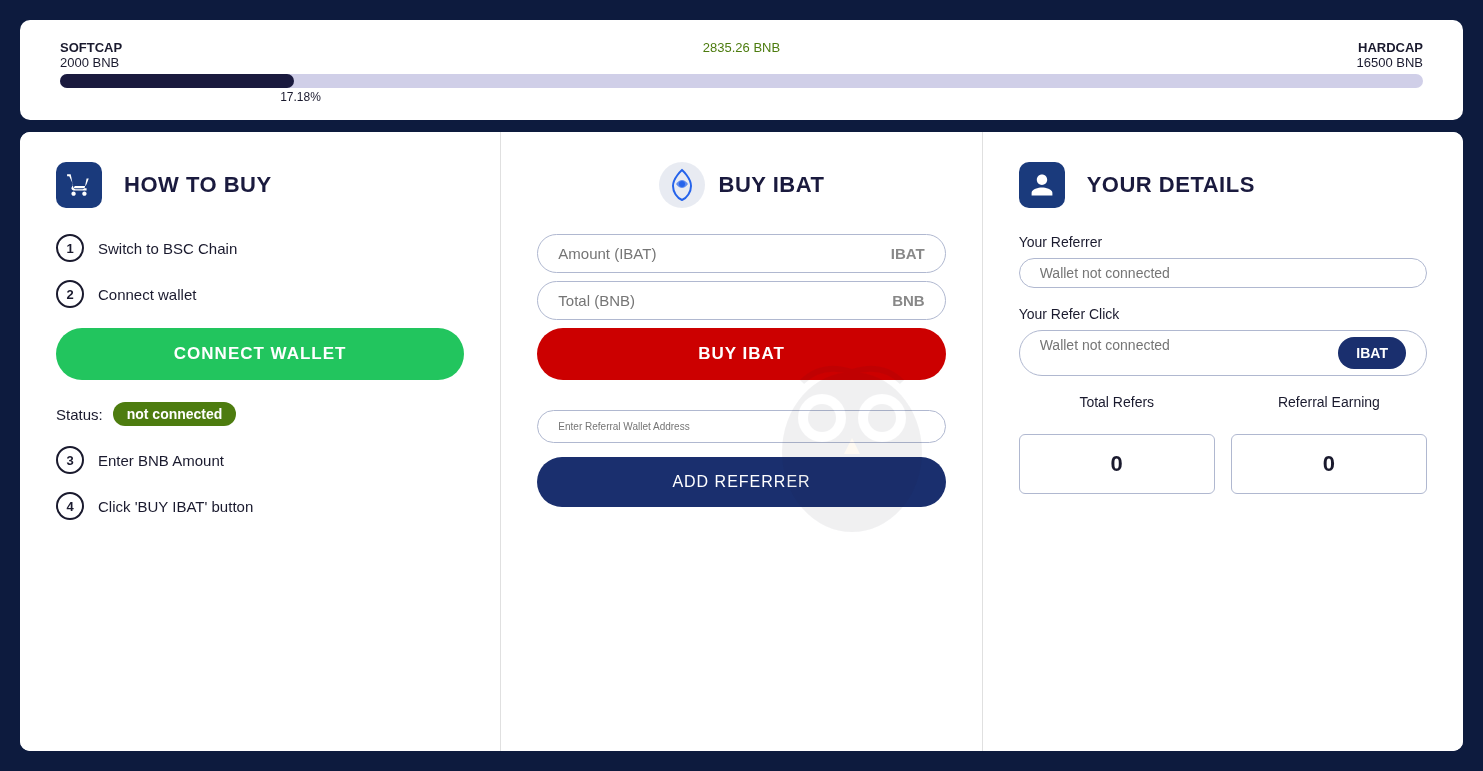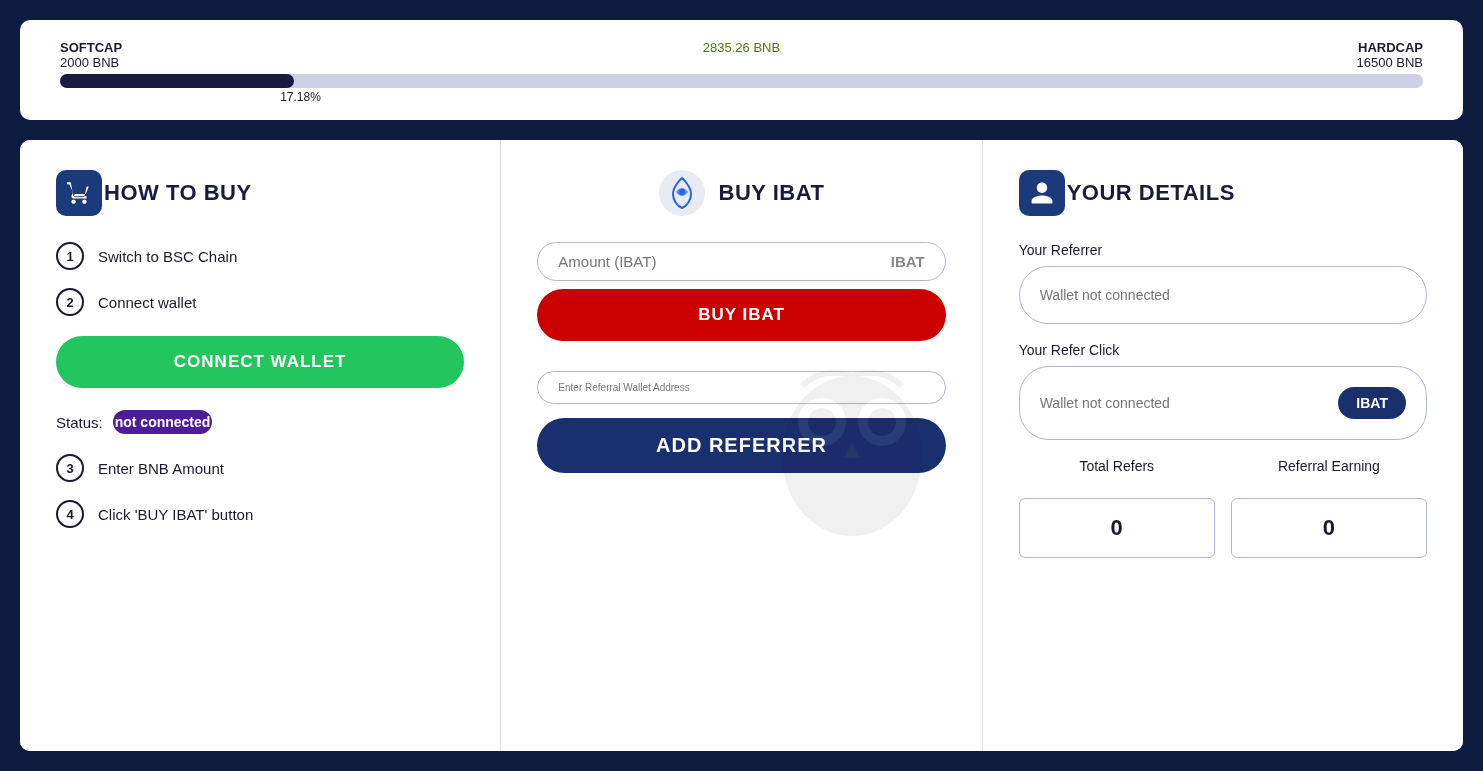--- a/index.html
+++ b/index.html
@@ -10,21 +10,21 @@
       display: flex;
       flex-direction: column;
       padding: 20px;
     }
 
     
     .progress-section {
       background: #ffffff;
       border-radius: 10px;
       padding: 20px 40px 16px 40px;
-      margin-bottom: 20px;
+      margin-bottom: 12px;
     }
     .progress-label-row {
       position: relative;
       display: flex;
       justify-content: space-between;
     }
     .softcap-block { text-align: left; }
     .hardcap-block { text-align: right; }
     .center-block {
       position: absolute;
@@ -61,21 +61,21 @@
       padding: 30px 36px;
       background: #ffffff;
       border-right: 1px solid #e0e0e0;
     }
     .panel:last-child { border-right: none; }
 
     
     .panel-title-row {
       display: flex;
       align-items: center;
-      gap: 2px;
+      gap: 22px;
       margin-bottom: 26px;
     }
     .panel-icon {
       width: 46px;
       height: 46px;
       background: #1a3a7c;
       border-radius: 10px;
       display: flex;
       align-items: center;
       justify-content: center;
@@ -129,25 +129,25 @@
 
     .status-row {
       display: flex;
       align-items: center;
       gap: 10px;
       font-size: 15px;
       color: #1a1a2e;
       margin-bottom: 20px;
     }
     .status-badge {
-      background: #4c1d95;
+      background: #4d7c0f;
       color: white;
       font-size: 14px;
       font-weight: 700;
-      padding: 4px 2px;
+      padding: 4px 14px;
       border-radius: 20px;
     }
 
     
     .buy-panel {
       position: relative;
       overflow: hidden;
     }
     .buy-panel-title-row {
       display: flex;
@@ -229,45 +229,45 @@
       color: #888;
       background: transparent;
     }
 
     .add-referrer-btn {
       display: block;
       width: 100%;
       padding: 16px;
       background: #1a2f6e;
       color: white;
-      font-size: 20px;
-      font-weight: 700;
+      font-size: 16px;
+      font-weight: 400;
       letter-spacing: 1px;
       border: none;
       border-radius: 30px;
       cursor: pointer;
       text-align: center;
     }
 
     
     .details-label {
       font-size: 14px;
       color: #1a1a2e;
       margin-bottom: 8px;
       margin-top: 16px;
       font-weight: 500;
     }
     .details-label:first-of-type { margin-top: 0; }
 
     .details-input-row {
       display: flex;
-      align-items: center;
+      align-items: flex-start;
       border: 1.5px solid #b0b8d0;
       border-radius: 30px;
-      padding: 20px 20px;
+      padding: 6px 20px;
       margin-bottom: 6px;
       background: white;
       overflow: hidden;
     }
     .details-input-row input {
       flex: 1;
       border: none;
       outline: none;
       font-size: 14px;
       color: #888;
@@ -395,20 +395,24 @@
         <circle cx="23" cy="22" r="3" fill="#2563eb"></circle>
       </svg>
       <h2 class="panel-title">BUY IBAT</h2>
     </div>
 
     <div class="input-field-row">
       <input type="text" placeholder="Amount (IBAT)" style="">
       <span class="input-suffix">IBAT</span>
     </div>
 
+    <div class="input-field-row">
+      <input type="text" placeholder="Total (BNB)" style="">
+      <span class="input-suffix">BNB</span>
+    </div>
 
     <button class="buy-ibat-btn">BUY IBAT</button>
 
     <div class="referral-input-row">
       <input type="text" placeholder="Enter Referral Wallet Address" style="">
     </div>
 
     <button class="add-referrer-btn">ADD REFERRER</button>
   </div>
 

